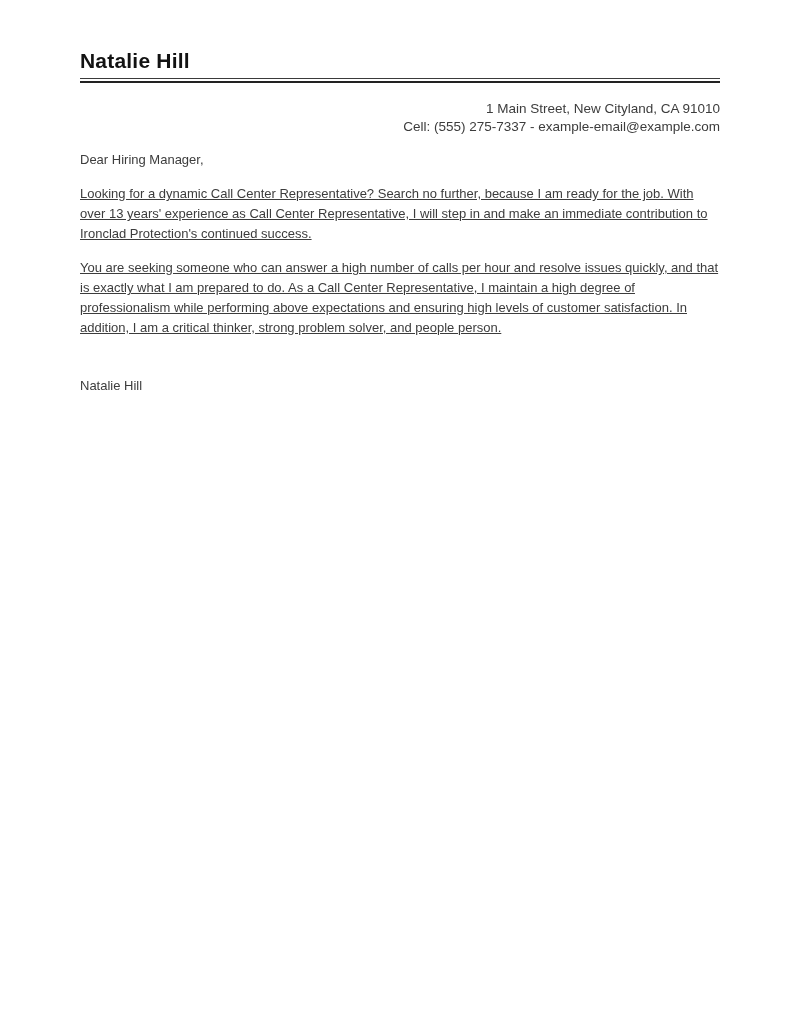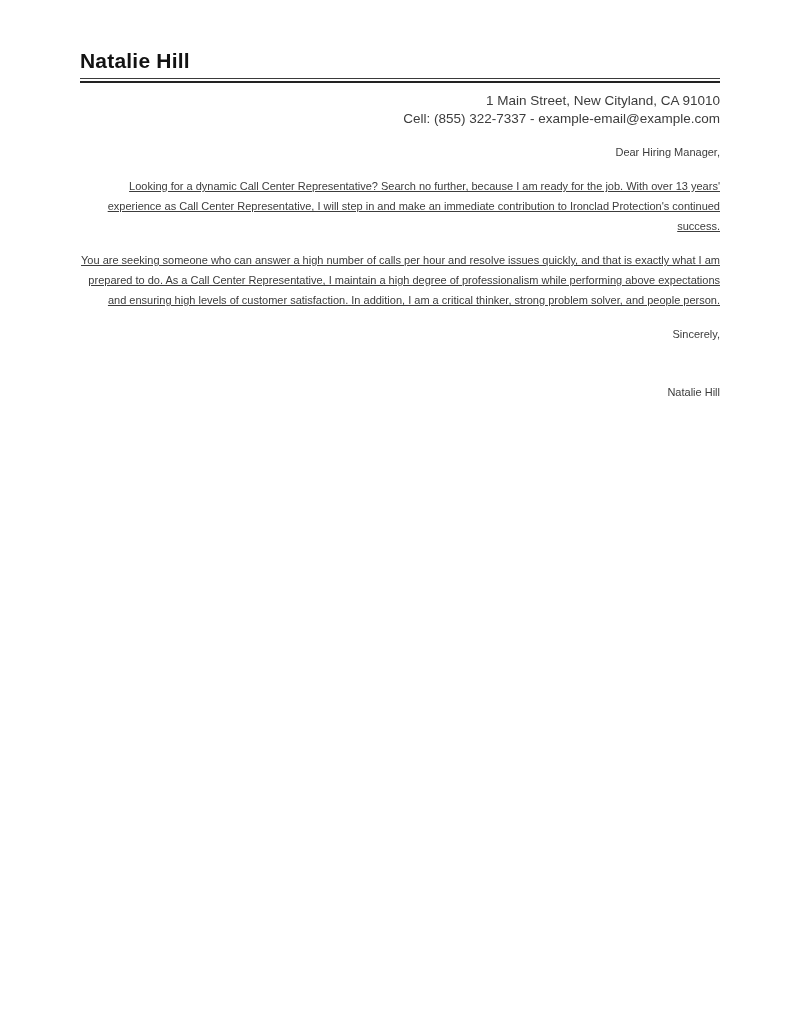--- a/index.html
+++ b/index.html
@@ -30,53 +30,51 @@
     color: #121212;
     letter-spacing: 0.2px;
   }
   .double-rule {
     margin-top: 5px;
     height: 2px;
     border-top: 1.5px solid #3a3a3a;
     border-bottom: 2.5px solid #222222;
   }
   .contact {
-    margin-top: 9px;
+    margin-top: 17px;
     text-align: right;
     font-size: 13.5px;
     line-height: 18px;
     color: #3c3c3c;
   }
   .letter-body p {
     margin: 0;
-    font-size: 11px;
+    font-size: 13px;
     line-height: 20px;
     color: #3c3c3c;
-    text-align: right;
   }
   .salutation { margin-top: 14px !important; }
   .para       { margin-top: 14px !important; text-decoration: underline; }
   .closing    { margin-top: 14px !important; }
   .signature  { margin-top: 38px !important; }
 </style>
 </head>
 <body>
 
 <div class="page">
 
   <header>
     <h1 class="sender-name">Natalie Hill</h1>
     <div class="double-rule"></div>
     <div class="contact">
       <div>1 Main Street, New Cityland, CA 91010</div>
-      <div>Cell: (855) 322-7337 - example-email@example.com</div>
+      <div>Cell: (555) 275-7337 - example-email@example.com</div>
     </div>
   </header>
 
   <main class="letter-body">
     <p class="salutation">Dear Hiring Manager,</p>
     <p class="para">Looking for a dynamic Call Center Representative? Search no further, because I am ready for the job. With over 13 years' experience as Call Center Representative, I will step in and make an immediate contribution to Ironclad Protection's continued success.</p>
     <p class="para">You are seeking someone who can answer a high number of calls per hour and resolve issues quickly, and that is exactly what I am prepared to do. As a Call Center Representative, I maintain a high degree of professionalism while performing above expectations and ensuring high levels of customer satisfaction. In addition, I am a critical thinker, strong problem solver, and people person.</p>
-    <p class="closing">Sincerely,</p>
     <p class="signature">Natalie Hill</p>
   </main>
 
 </div>
 
 </body></html>

